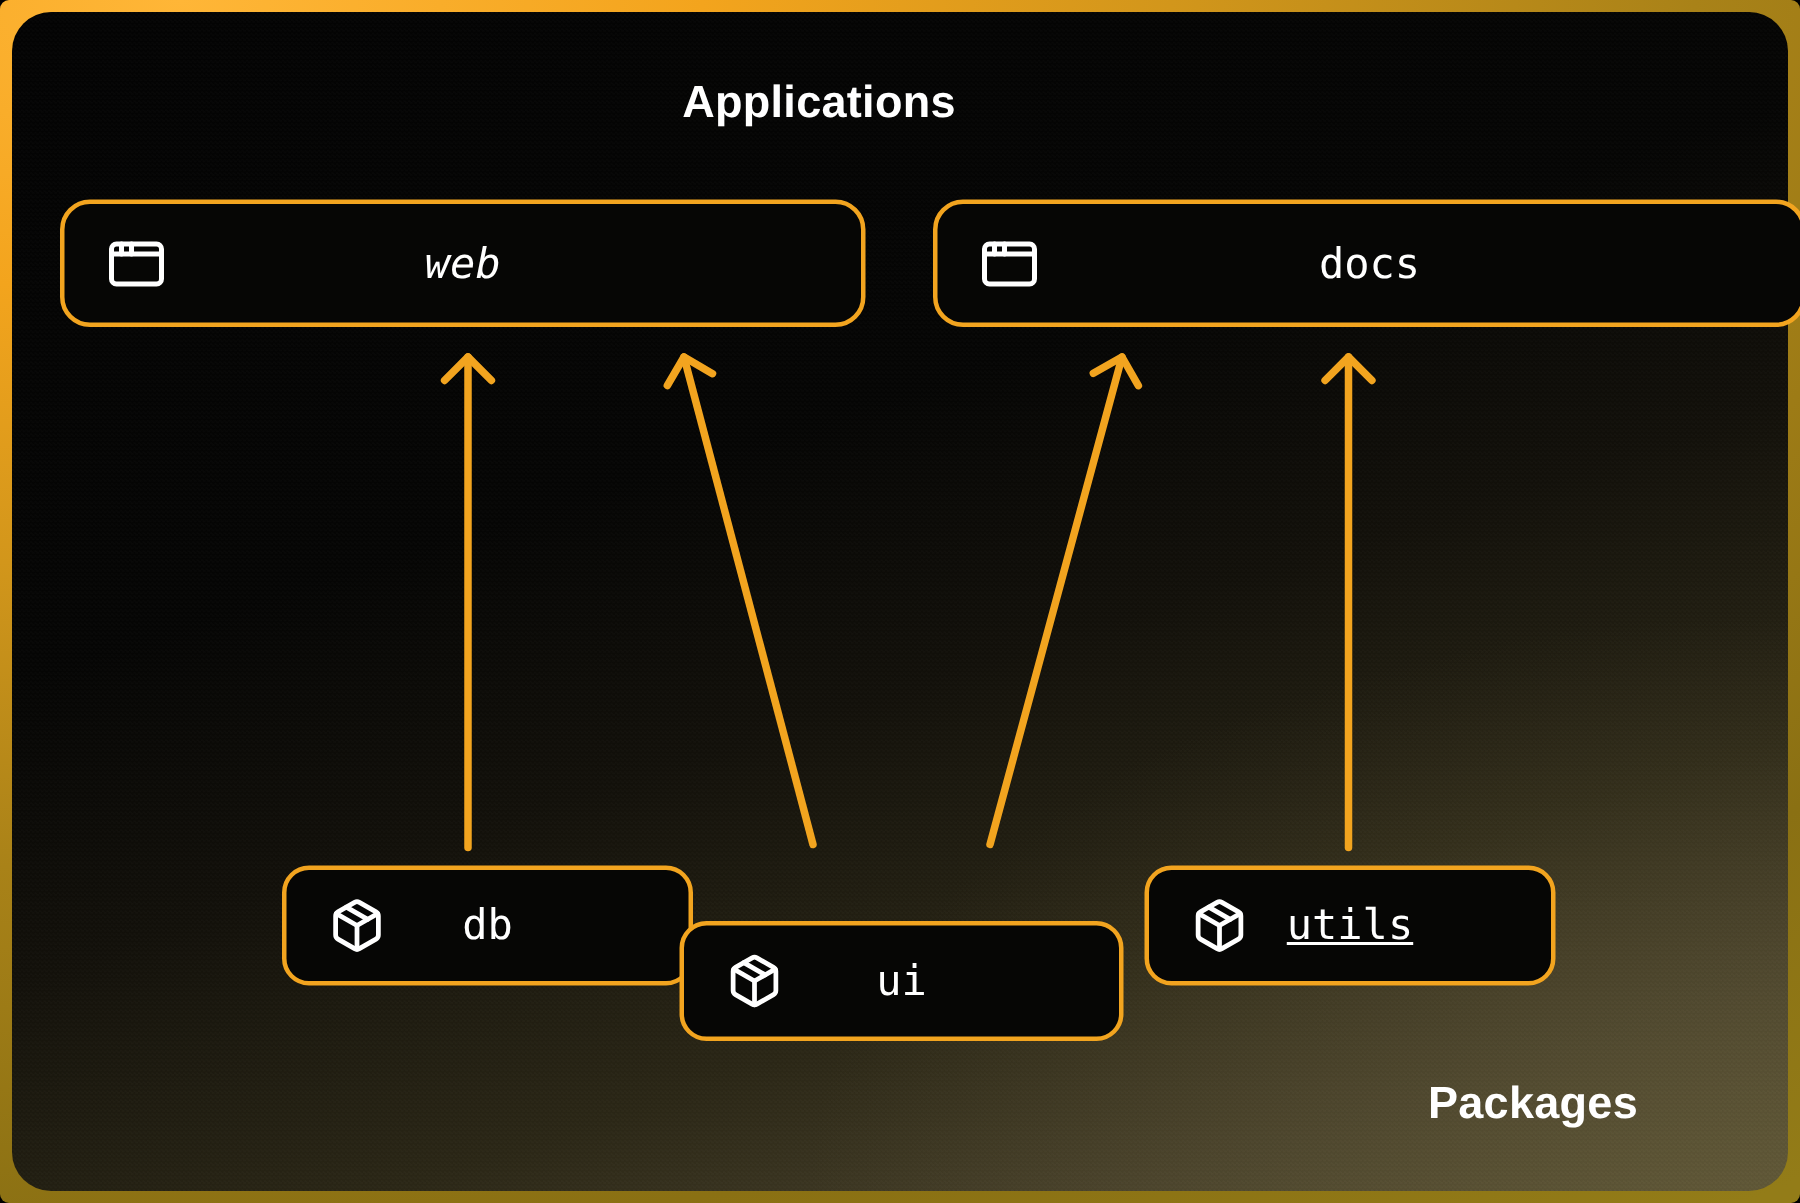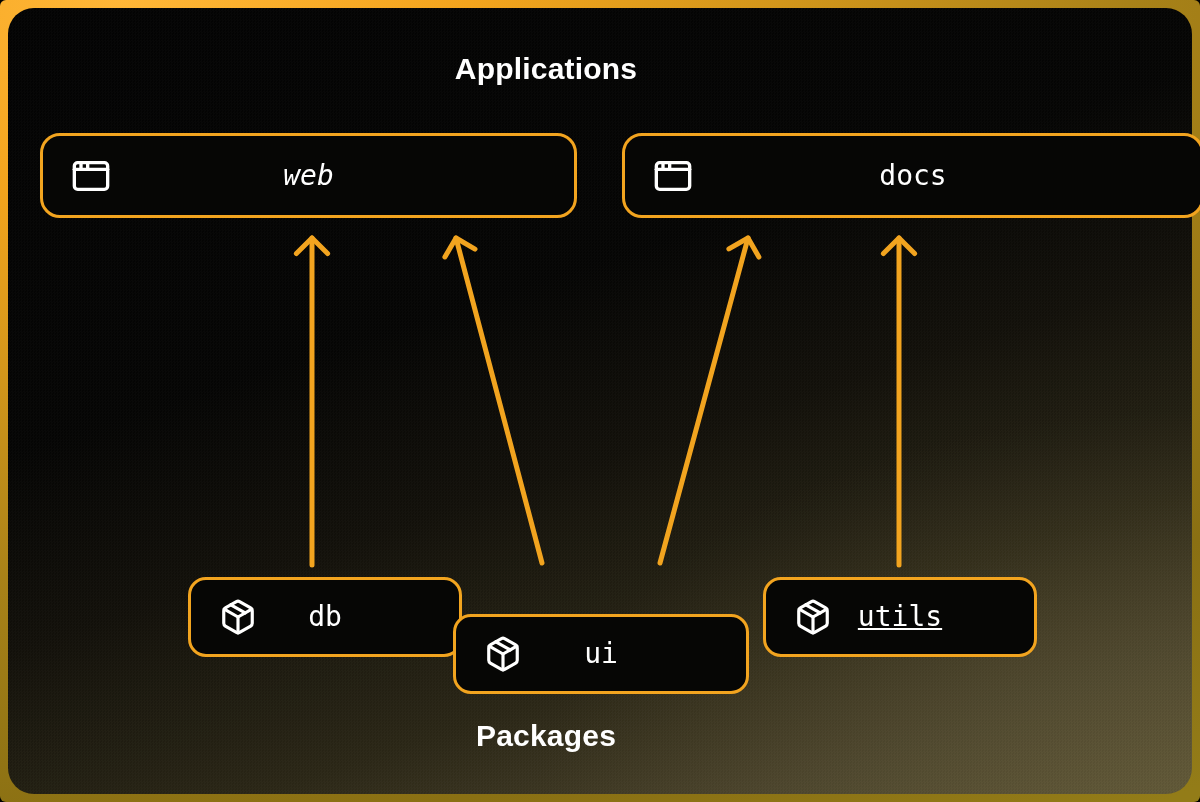--- a/index.html
+++ b/index.html
@@ -29,21 +29,21 @@
     content:"";position:absolute;inset:0;border-radius:inherit;pointer-events:none;
     background:repeating-conic-gradient(rgba(255,255,255,0.015) 0% 25%, rgba(0,0,0,0.02) 0% 50%);
     background-size:3px 3px;
   }
 
   .group-title{
     position:absolute;left:0;width:1092px;text-align:center;
     color:var(--text);font-size:30px;font-weight:700;letter-spacing:0.2px;
   }
   .title-top{top:52px;}
-  .title-bottom{top:719px;}
+  .title-bottom{top:719px;text-align:right;}
 
   .node{
     position:absolute;box-sizing:border-box;
     background:#060605;
     border:3px solid var(--accent);
     display:flex;align-items:center;justify-content:center;
     color:var(--text);
     font-family:"DejaVu Sans Mono","Liberation Mono",monospace;
     font-size:28px;line-height:1;
   }

